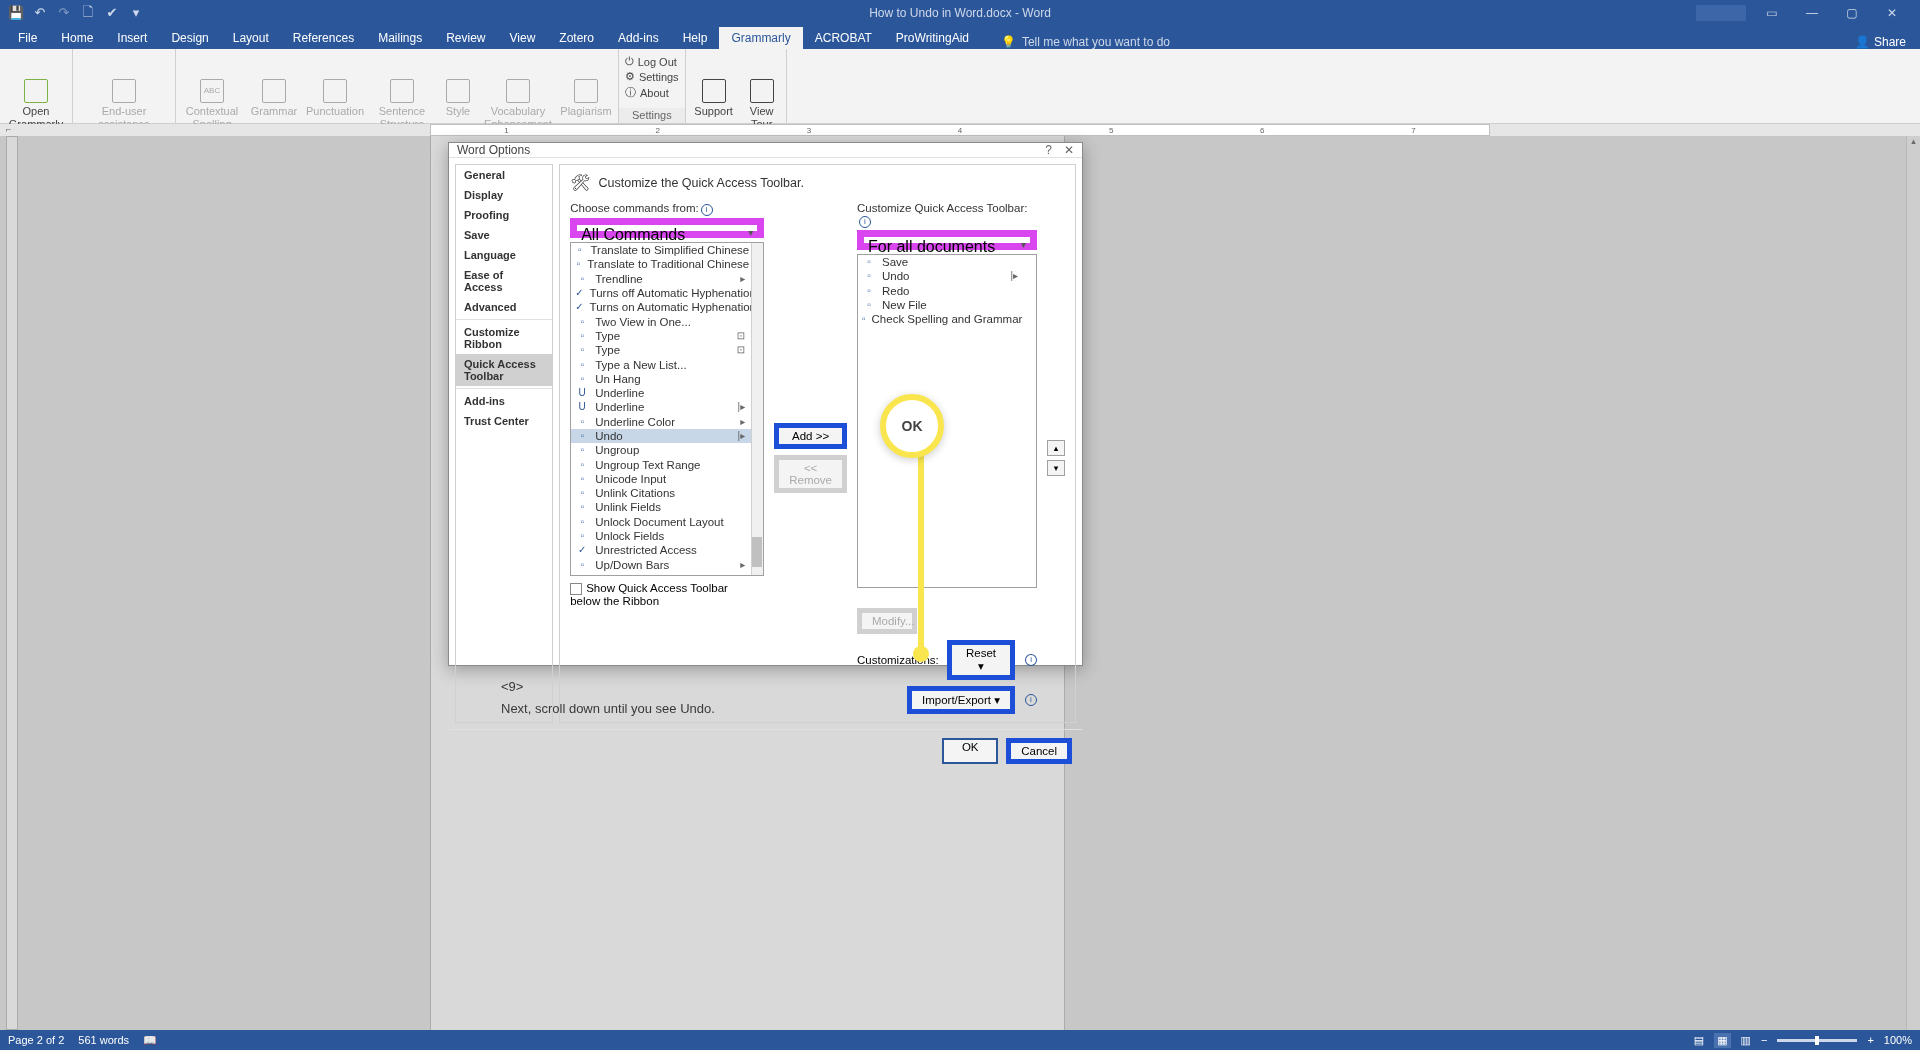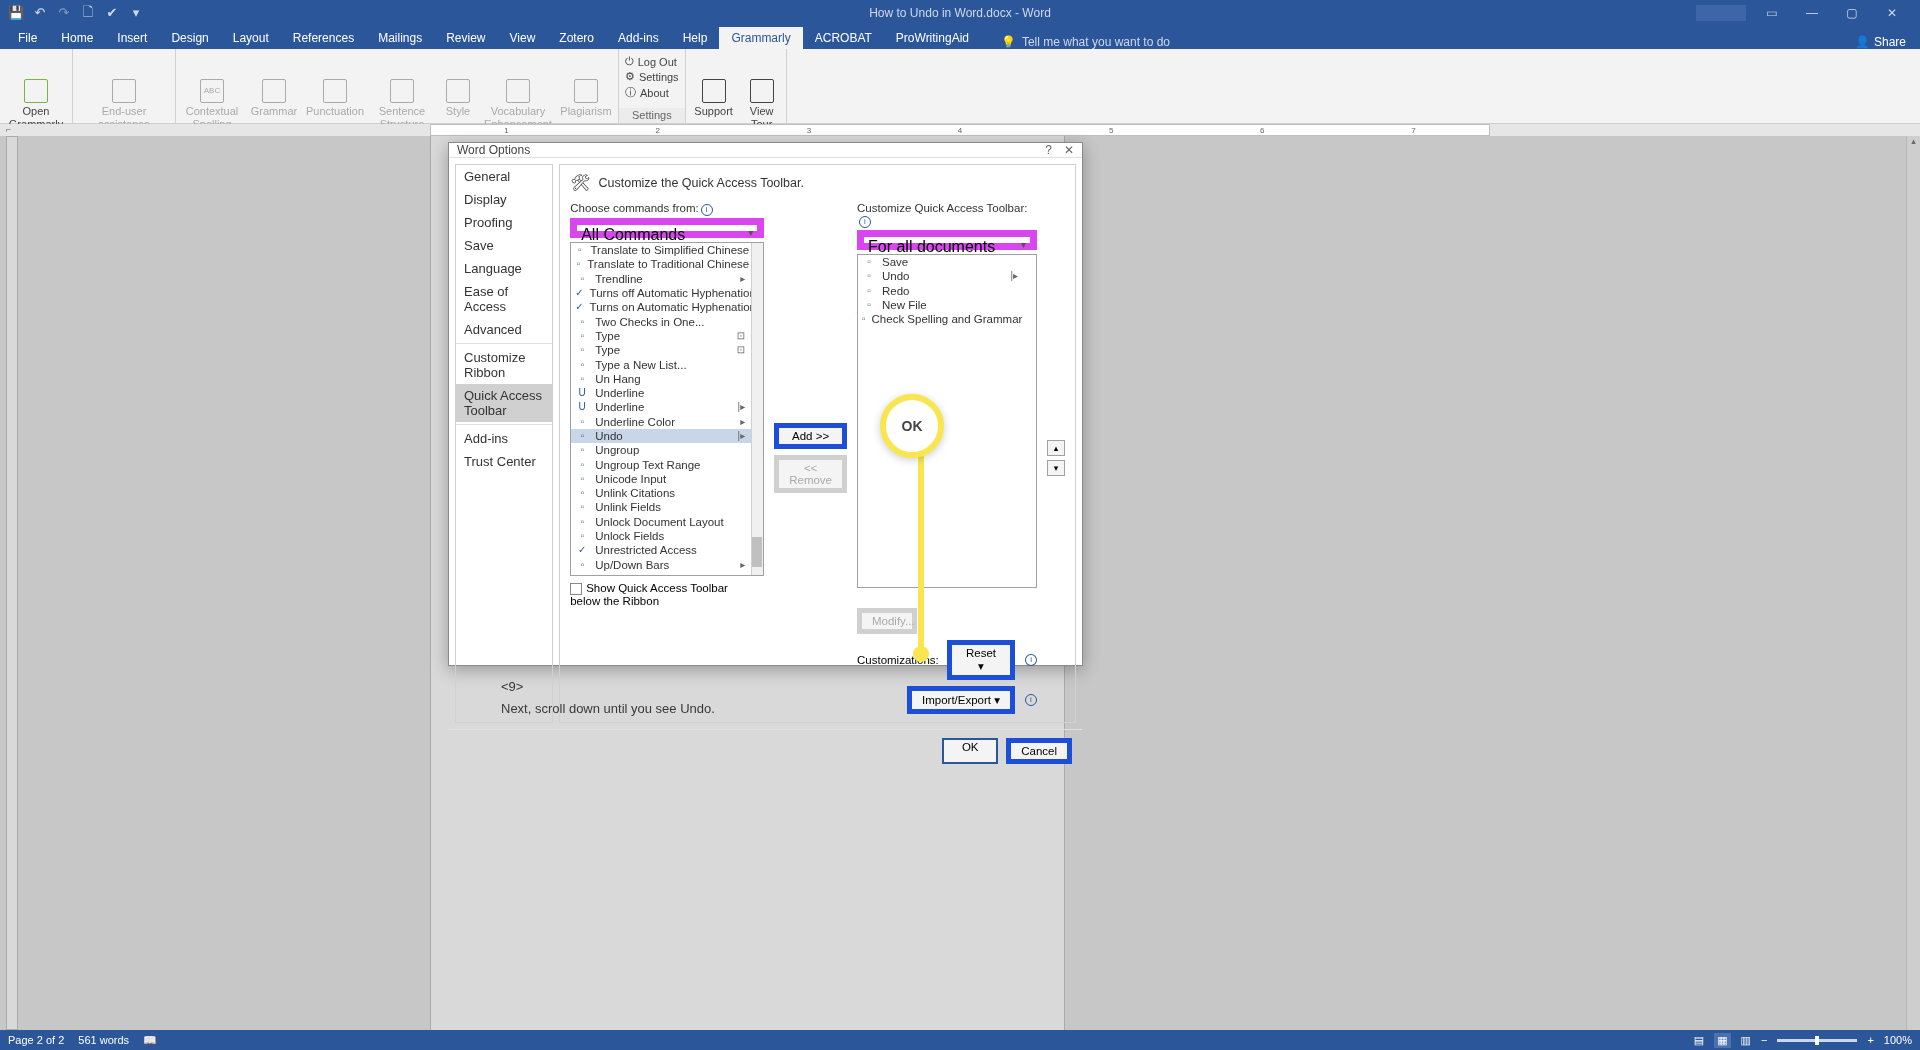--- a/index.html
+++ b/index.html
@@ -46,21 +46,21 @@
 
 .statusbar { position: absolute; bottom: 0; left: 0; right: 0; height: 20px; background: #2b579a; color: #fff; font-size: 11px; display: flex; align-items: center; padding: 0 8px; }
 .statusbar .right { margin-left: auto; display: flex; align-items: center; gap: 10px; }
 
 
 .dialog { position: absolute; left: 448px; top: 142px; width: 635px; height: 524px; background: #fff; border: 1px solid #8a8a8a; box-shadow: 0 4px 16px rgba(0,0,0,0.3); display: flex; flex-direction: column; z-index: 10; }
 .dlg-title { height: 24px; display: flex; align-items: center; padding: 0 8px; font-size: 12px; color: #444; border-bottom: 1px solid #e0e0e0; }
 .dlg-titleright { margin-left: auto; display: flex; gap: 12px; color: #666; }
 .dlg-body { flex: 1; display: flex; padding: 6px; gap: 6px; }
 .dlg-sidebar { width: 105px; border: 1px solid #d0d0d0; display: flex; flex-direction: column; }
-.dlg-side-item { padding: 4px 8px; font-size: 13px; color: #333; cursor: pointer; }
+.dlg-side-item { padding: 4px 8px; font-size: 11px; color: #333; cursor: pointer; font-weight: bold; }
 .dlg-side-item.sel { background: #d0d0d0; }
 .dlg-side-sep { border-top: 1px solid #e0e0e0; margin: 2px 0; }
 .dlg-main { flex: 1; border: 1px solid #d0d0d0; padding: 8px 10px; display: flex; flex-direction: column; position: relative; }
 .dlg-heading { display: flex; align-items: center; gap: 8px; font-size: 12.5px; color: #333; margin-bottom: 10px; }
 .dlg-cols { display: flex; gap: 10px; flex: 1; }
 .dlg-col { display: flex; flex-direction: column; }
 .dlg-label { font-size: 11.5px; color: #333; margin-bottom: 2px; }
 .combo { border: 7px solid #d946ef; height: 20px; font-size: 16px; padding: 1px 18px 1px 4px; background: #fff; position: relative; }
 .combo::after { content: "▾"; position: absolute; right: 4px; top: 2px; font-size: 10px; color: #555; }
 .listbox { border: 1px solid #a0a0a0; height: 334px; overflow: hidden; font-size: 11.5px; margin-top: 4px; background: #fff; position: relative; }
@@ -304,21 +304,21 @@
               <div class="li">
                 <span class="li-icon">✓</span>
                 <span>Turns off Automatic Hyphenation</span>
               </div>
               <div class="li">
                 <span class="li-icon">✓</span>
                 <span>Turns on Automatic Hyphenation</span>
               </div>
               <div class="li">
                 <span class="li-icon">▫</span>
-                <span>Two Checks in One...</span>
+                <span>Two View in One...</span>
               </div>
               <div class="li">
                 <span class="li-icon">▫</span>
                 <span>Type</span>
                 <span class="sub">⊡</span>
               </div>
               <div class="li">
                 <span class="li-icon">▫</span>
                 <span>Type</span>
                 <span class="sub">⊡</span>

